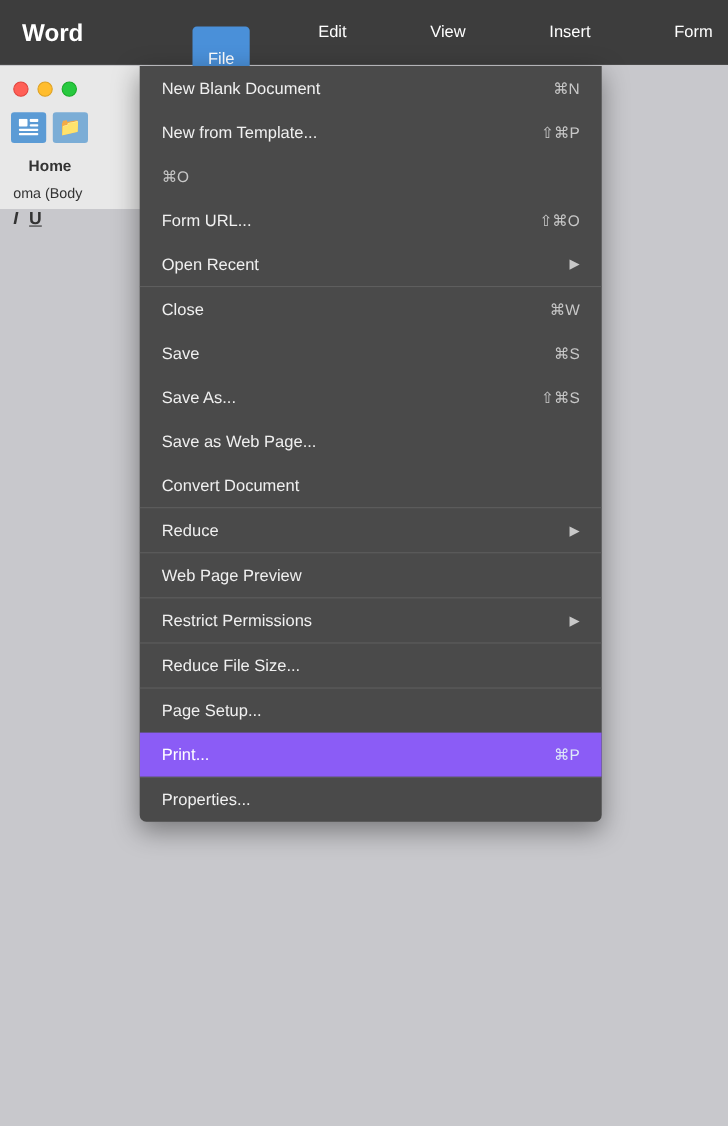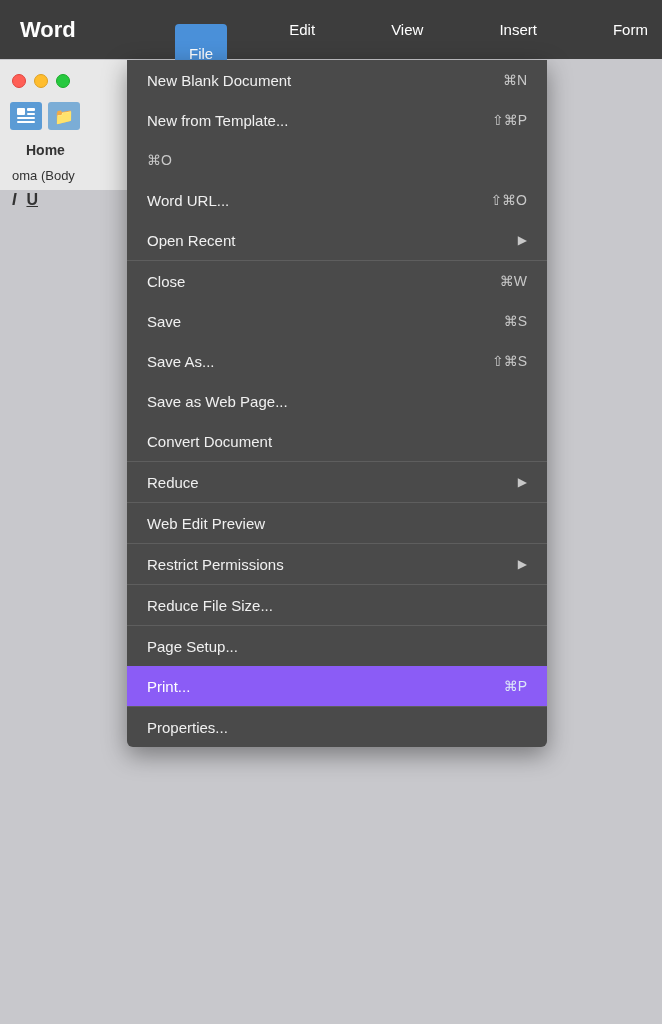--- a/index.html
+++ b/index.html
@@ -256,21 +256,21 @@
       <span class="menu-item-shortcut">⌘N</span>
     </div>
     <div class="menu-item">
       <span class="menu-item-label">New from Template...</span>
       <span class="menu-item-shortcut">⇧⌘P</span>
     </div>
     <div class="menu-item">
       <span class="menu-item-shortcut">⌘O</span>
     </div>
     <div class="menu-item">
-      <span class="menu-item-label">Word URL...</span>
+      <span class="menu-item-label">Form URL...</span>
       <span class="menu-item-shortcut">⇧⌘O</span>
     </div>
     <div class="menu-item">
       <span class="menu-item-label">Open Recent</span>
       <span class="menu-item-arrow">▶</span>
     </div>
   </div>
 
   <div class="menu-section">
     <div class="menu-item">
@@ -295,21 +295,21 @@
 
   <div class="menu-section">
     <div class="menu-item">
       <span class="menu-item-label">Reduce</span>
       <span class="menu-item-arrow">▶</span>
     </div>
   </div>
 
   <div class="menu-section">
     <div class="menu-item">
-      <span class="menu-item-label">Web Edit Preview</span>
+      <span class="menu-item-label">Web Page Preview</span>
     </div>
   </div>
 
   <div class="menu-section">
     <div class="menu-item">
       <span class="menu-item-label">Restrict Permissions</span>
       <span class="menu-item-arrow">▶</span>
     </div>
   </div>
 

